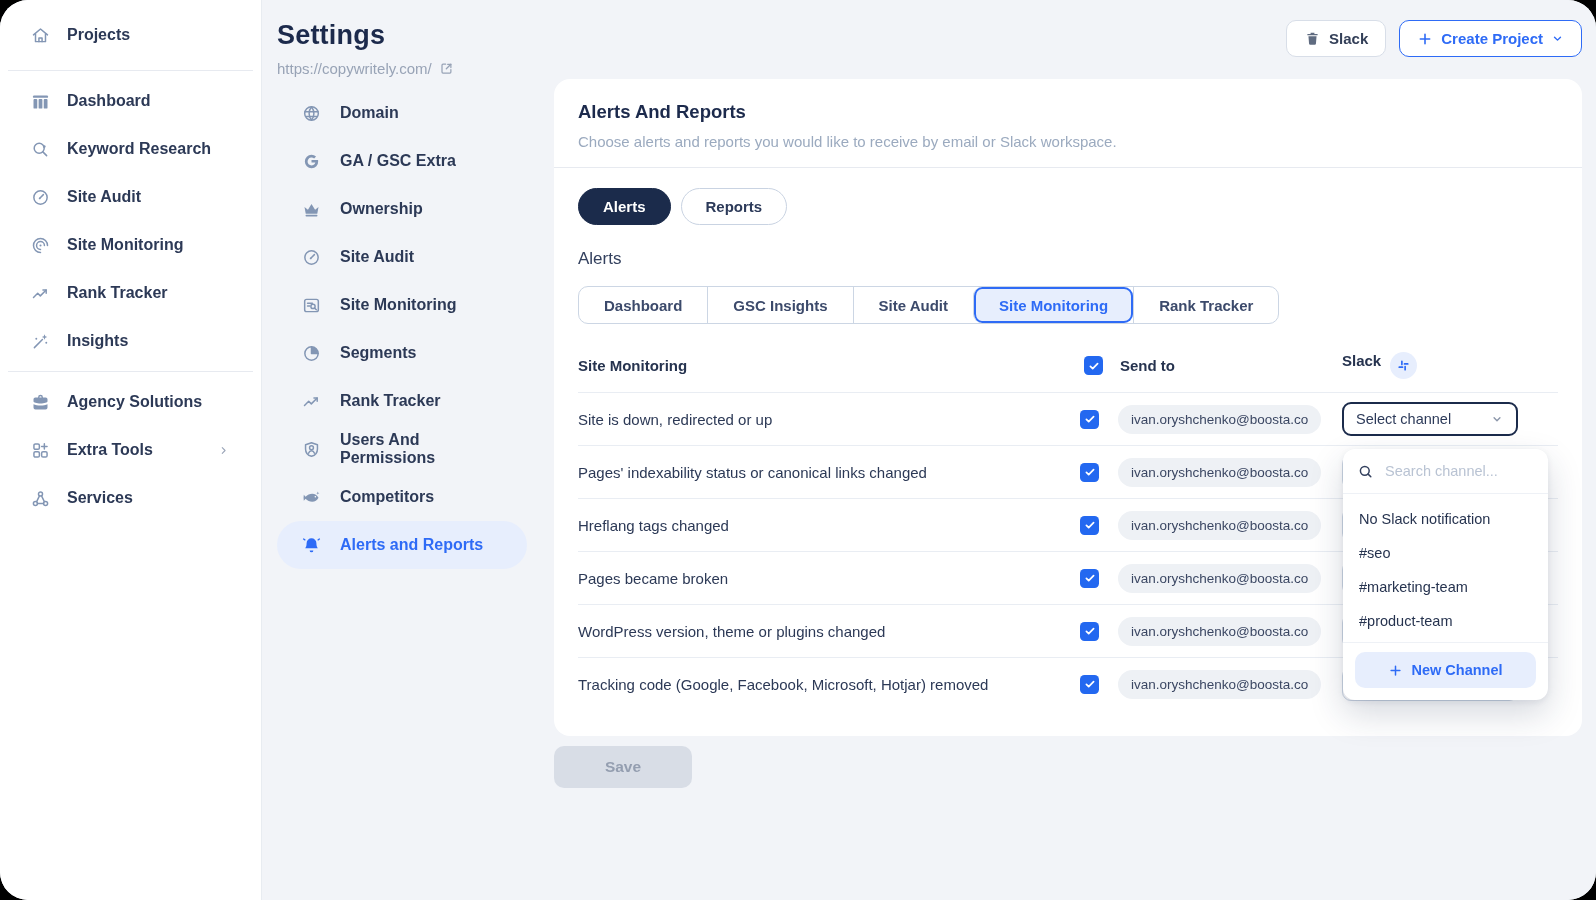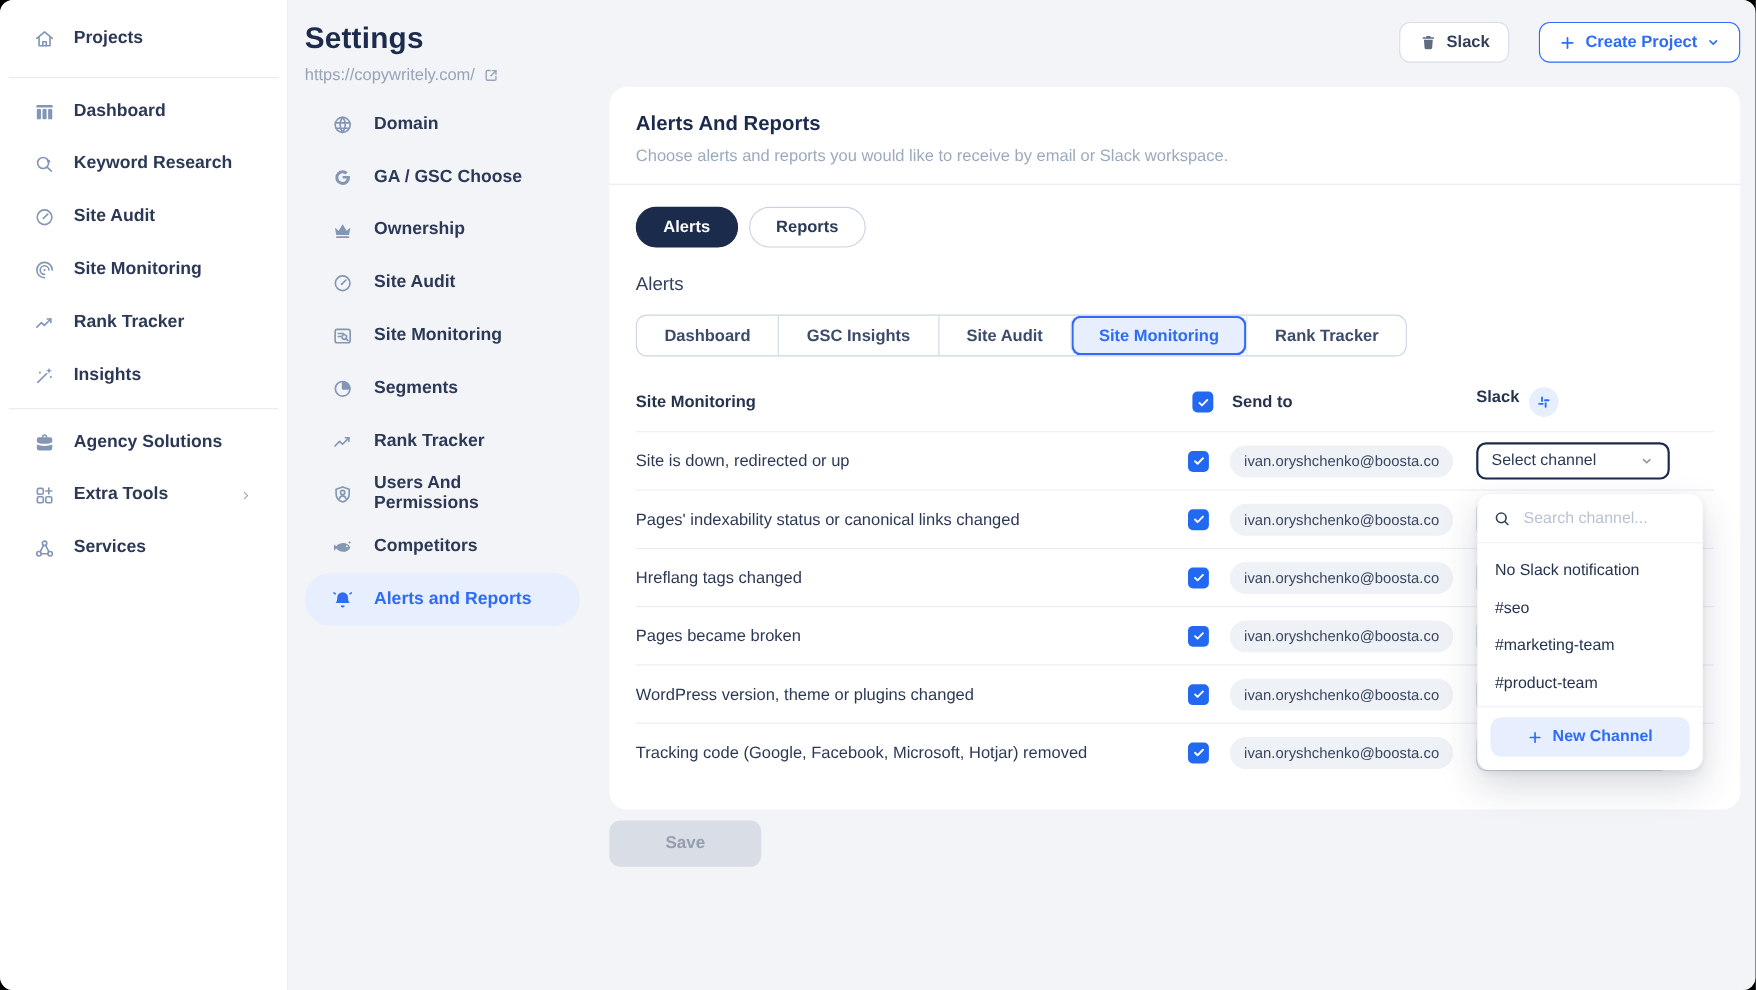--- a/index.html
+++ b/index.html
@@ -1,37 +1,37 @@
 <!DOCTYPE html>
 <html><head>
 <meta charset="utf-8">
 <style>
   html,body{margin:0;padding:0;background:#000;font-family:"Liberation Sans","DejaVu Sans",sans-serif;}
-  .app{position:relative;width:1596px;height:900px;border-radius:12px;overflow:hidden;background:var(--bg);display:flex;}
+  .app{position:relative;width:1596px;height:900px;border-radius:28px;overflow:hidden;background:var(--bg);display:flex;}
 
   
   .sidebar{width:262px;flex:none;background:#fff;border-right:1px solid #e8ecf1;padding-top:6px;box-sizing:border-box;}
   .side-item{display:flex;align-items:center;gap:16px;height:48px;padding:0 30px;font-size:16px;font-weight:600;color:#2c3956;cursor:pointer;}
   .side-item.projects{height:58px;}
   .side-divider{height:1px;background:#e7eaf0;margin:6px 8px;}
   .icon{display:inline-flex;width:21px;height:21px;color:var(--icon);flex:none;}
   .icon svg{width:100%;height:100%;}
   .side-item .chev-right{margin-left:auto;width:15px;height:15px;color:#9aa5b8;}
 
   
   .main{flex:1;display:flex;flex-direction:column;padding:12px 14px 0 15px;box-sizing:border-box;background:var(--bg);}
   .topbar{display:flex;justify-content:space-between;align-items:flex-start;}
   .topbar h1{margin:8px 0 9px;font-size:27px;font-weight:700;color:#1c2a4c;letter-spacing:.2px;}
   .site-url{display:flex;align-items:center;gap:7px;font-size:15px;color:#98a3b6;text-decoration:none;cursor:pointer;}
   .site-url .icon{width:15px;height:15px;color:#98a3b6;}
   .top-actions{display:flex;gap:13px;margin-top:8px;}
   .btn{display:flex;align-items:center;gap:8px;height:37px;padding:0 17px;border-radius:10px;background:#fff;font-size:15px;font-weight:600;font-family:inherit;cursor:pointer;}
   .btn-delete{border:1px solid #d8dee8;color:#333f58;}
   .btn-delete .icon{width:17px;height:17px;color:#5f6b80;}
-  .btn-create{border:1.5px solid var(--accent);color:var(--accent);margin-left:14px;}
+  .btn-create{border:1.5px solid var(--accent);color:var(--accent);}
   .btn-create .icon{width:16px;height:16px;color:var(--accent);}
   .btn-create .icon.small{width:13px;height:13px;}
 
   .content{display:flex;flex:1;margin-top:2px;}
   
   .subnav{width:250px;flex:none;padding-top:10px;}
   .subnav-item{display:flex;align-items:center;gap:18px;height:48px;padding:0 24px;border-radius:26px;font-size:16px;font-weight:600;color:#2c3956;cursor:pointer;}
   .subnav-item.active{background:var(--accent-soft);color:var(--accent);}
   .subnav-item.active .icon{color:var(--accent);}
 
@@ -259,21 +259,21 @@
               </svg>
             </span>
             <span>Domain</span>
           </div>
           <div class="subnav-item">
             <span class="icon">
               <svg viewBox="0 0 24 24" fill="currentColor">
                 <path d="M12 4.4a7.6 7.6 0 0 1 5.2 2l-2.2 2.2A4.5 4.5 0 1 0 16.4 13H12v-2.8h7.5c.1.5.1 1 .1 1.5A7.4 7.4 0 0 1 12 19.6a7.6 7.6 0 0 1 0-15.2z"></path>
               </svg>
             </span>
-            <span>GA / GSC Choose</span>
+            <span>GA / GSC Extra</span>
           </div>
           <div class="subnav-item">
             <span class="icon">
               <svg viewBox="0 0 24 24" fill="currentColor">
                 <path d="M4 9.2l3.9 3.1L12 5.6l4.1 6.7L20 9.2l-1.4 7.6H5.4z"></path>
                 <rect x="5.2" y="18" width="13.6" height="1.9" rx=".9"></rect>
               </svg>
             </span>
             <span>Ownership</span>
           </div>

